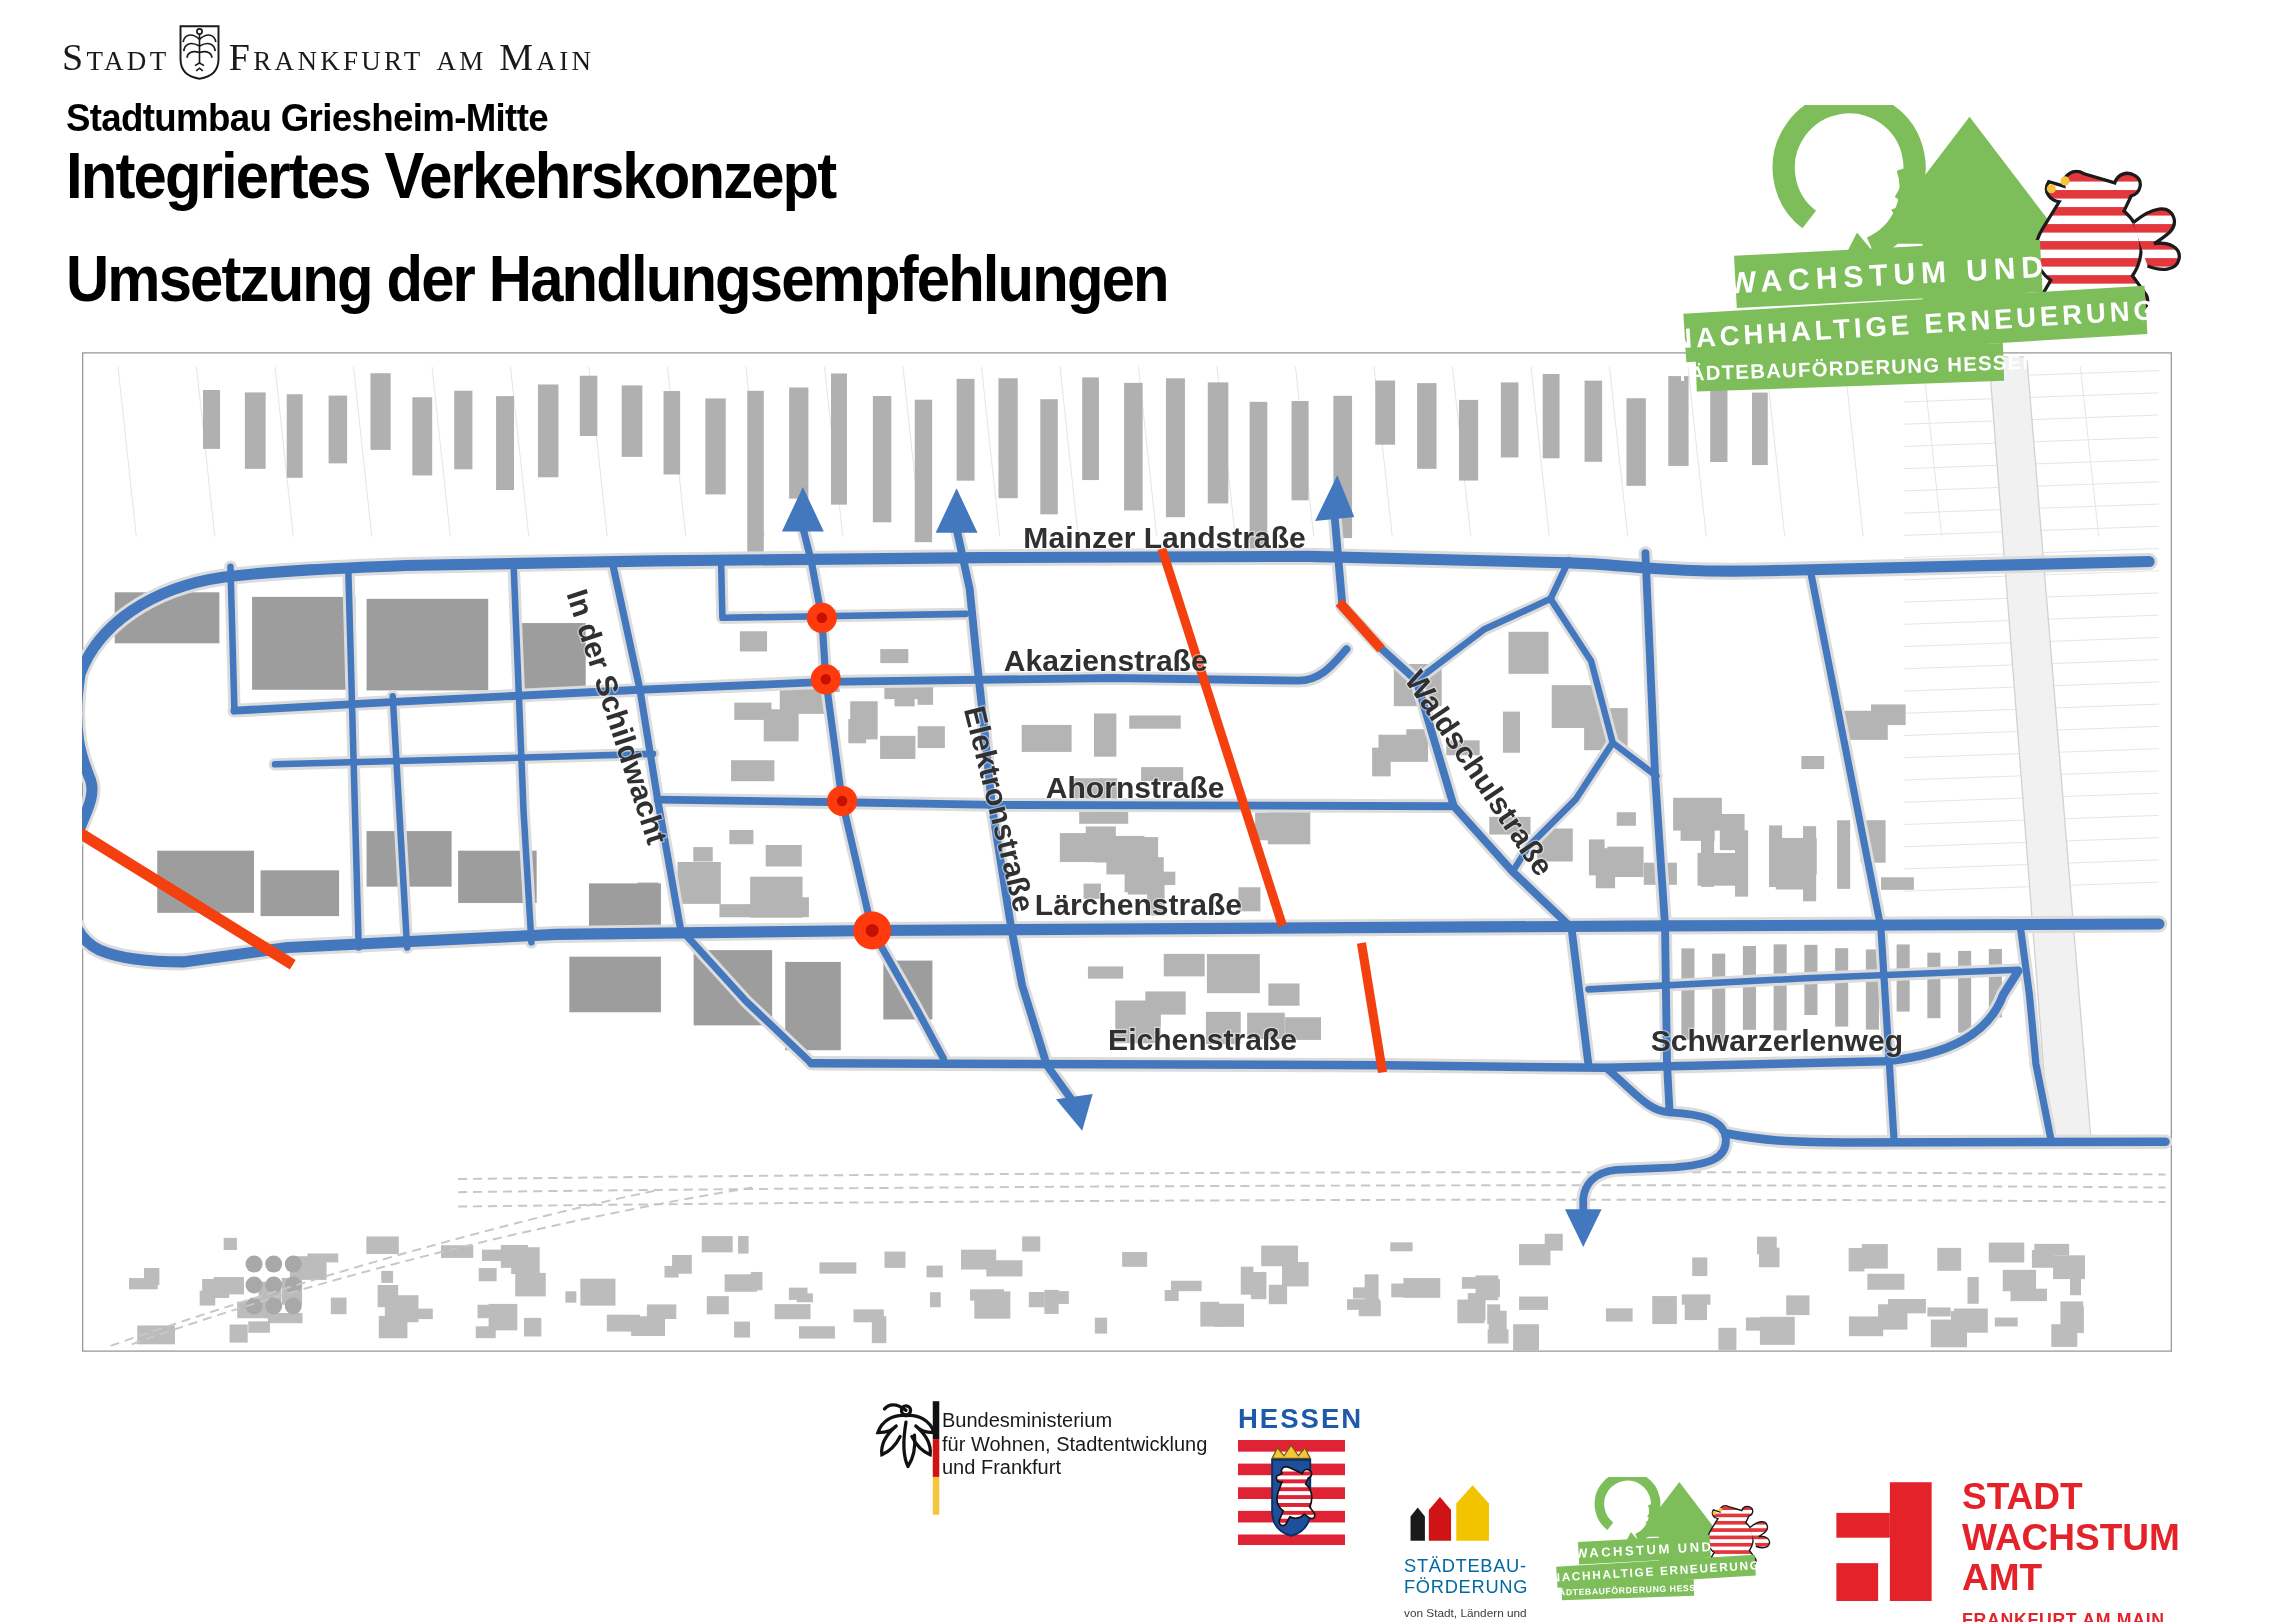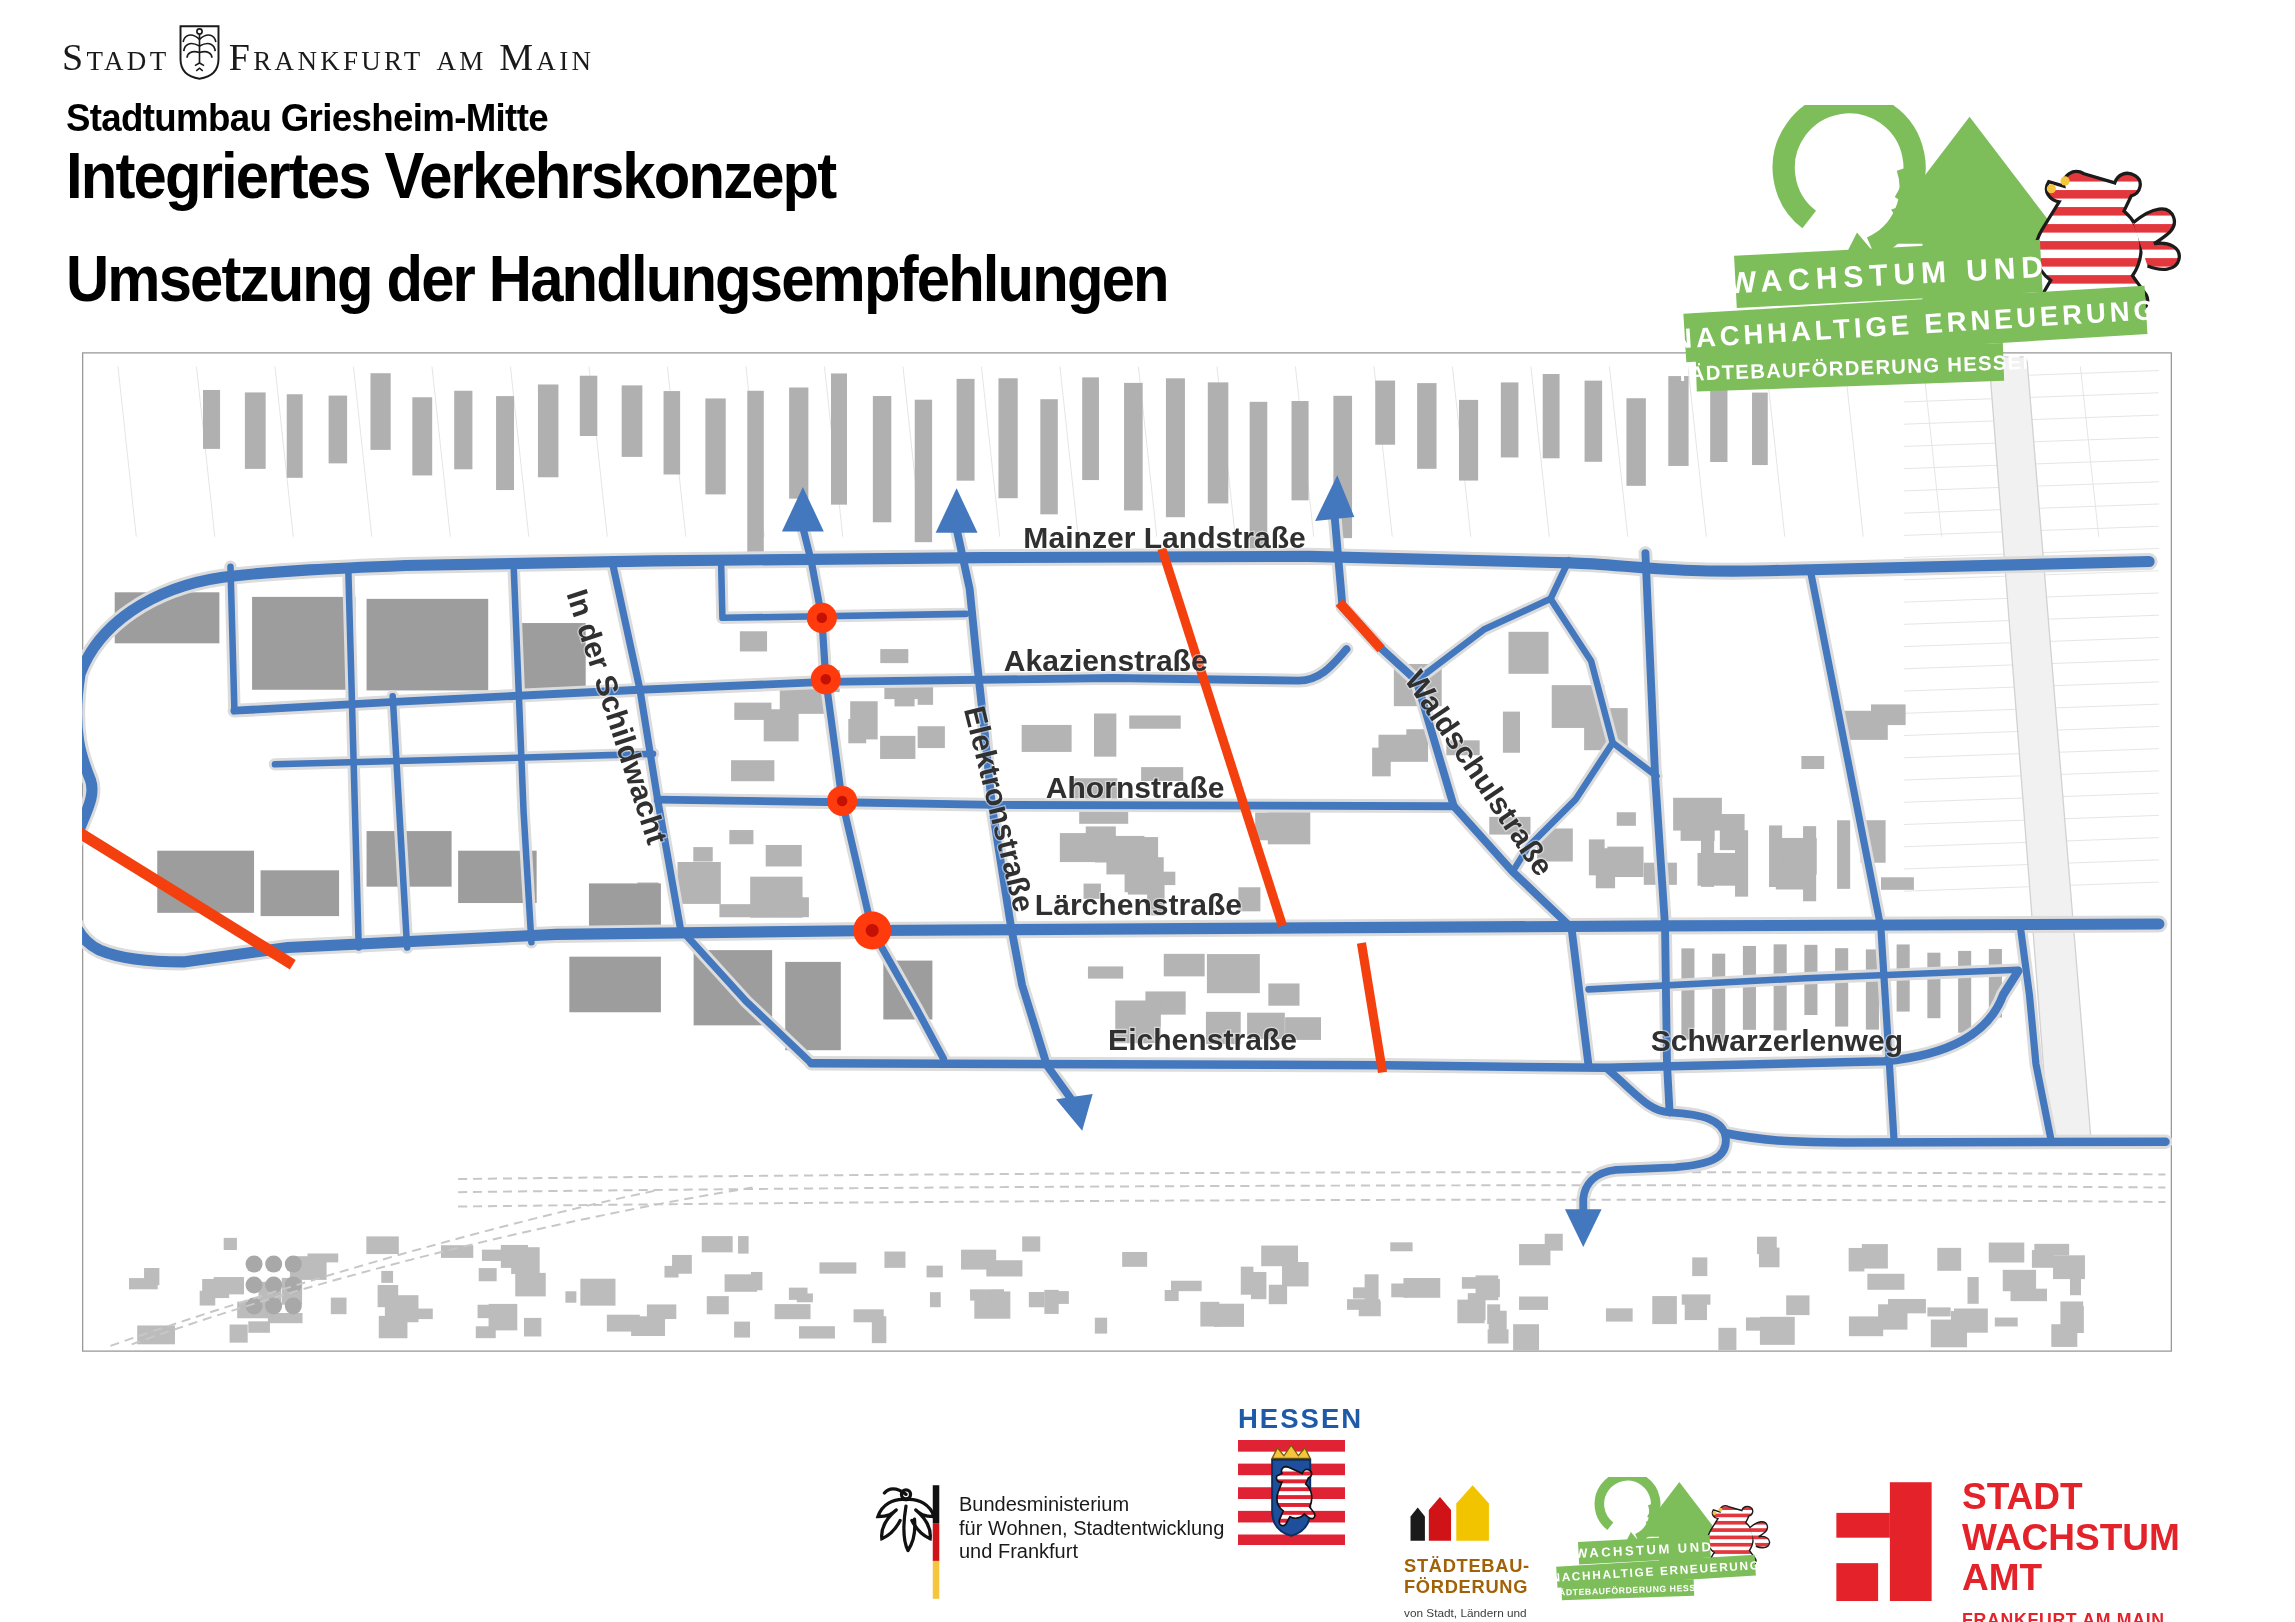--- a/index.html
+++ b/index.html
@@ -8,21 +8,21 @@
   
   #city-logo{left:62px;top:25px;display:flex;align-items:center;color:#1a1a1a;
      font-family:"Liberation Serif",serif;font-variant:small-caps;letter-spacing:3.3px;font-size:38px;font-weight:400;}
   #city-logo .shield{margin:0 9.2px;}
   #title-block{left:66px;top:98px;color:#000;}
   #subtitle{font-size:39px;font-weight:bold;letter-spacing:-0.7px;line-height:1.05;transform:scaleX(.94);transform-origin:left;}
   #title-main{font-size:65px;font-weight:bold;letter-spacing:-2px;line-height:1.0;margin-top:3.9px;transform:scaleX(.92);transform-origin:left;}
   #title-sub{font-size:65px;font-weight:bold;letter-spacing:-2px;line-height:1.0;margin-top:38px;transform:scaleX(.92);transform-origin:left;}
   #bund-text{font-size:20px;color:#1a1a1a;line-height:1.18;}
   #hessen-word{color:#1E5AA8;font-weight:bold;font-size:27.5px;letter-spacing:2px;}
-  #staedtebau-text{color:#a16207;font-weight:bold;font-size:18.3px;line-height:1.15;letter-spacing:0.7px;}
+  #staedtebau-text{color:#0369a1;font-weight:normal;font-size:18.3px;line-height:1.15;letter-spacing:0.7px;}
   #staedtebau-small{color:#3c3c3c;font-size:11.8px;line-height:1.25;margin-top:9.2px;}
   #spa-text{color:#E32229;font-weight:bold;font-size:37px;line-height:1.1;letter-spacing:0px;}
   #spa-sub{color:#E32229;font-weight:bold;font-size:17.7px;margin-top:10.5px;letter-spacing:0.7px;}
   svg text{font-family:"Liberation Sans",sans-serif;}
   .street-label{font-weight:bold;fill:#303030;font-size:46px;paint-order:stroke;stroke:#ffffff;stroke-width:4px;stroke-opacity:.45;}
   .banner-text{fill:#fff;font-weight:bold;}
 </style>
 </head>
 <body>
 
@@ -541,21 +541,21 @@
       <rect x="14" y="298" width="706" height="74" fill="#7DBE5B"></rect>
       <text class="banner-text" x="367" y="350" text-anchor="middle" font-size="42" letter-spacing="6">NACHHALTIGE ERNEUERUNG</text>
     </g>
     <g transform="rotate(-2 260 400)">
       <rect x="32" y="372" width="470" height="58" fill="#7DBE5B"></rect>
       <text class="banner-text" x="267" y="413" text-anchor="middle" font-size="31" letter-spacing="2">STÄDTEBAUFÖRDERUNG HESSEN</text>
     </g>
   </g>
 </svg>
 
-<div class="abs" style="left:870px;top:1480px;display:flex;gap:17px;">
+<div class="abs" style="left:870px;top:1396px;display:flex;">
   <svg width="72" height="124" viewBox="0 0 110 190">
     <g fill="none" stroke="#111" stroke-width="5" stroke-linecap="round">
       <path d="M55,22 C40,10 28,12 22,20 M55,30 C35,28 18,38 12,56 C28,56 34,52 40,46 M40,46 C26,58 16,74 18,90 C32,84 40,74 46,62 M55,40 C50,70 50,92 58,108 M58,108 C66,96 70,80 68,60"></path>
       <path d="M55,30 C75,28 92,38 98,56 C82,56 76,52 70,46 M70,46 C84,58 94,74 92,90 C78,84 70,74 64,62"></path>
       <circle cx="55" cy="22" r="7"></circle>
     </g>
     <rect x="96" y="8" width="10" height="58" fill="#111"></rect>
     <rect x="96" y="66" width="10" height="58" fill="#D01317"></rect>
     <rect x="96" y="124" width="10" height="58" fill="#F4C53D"></rect>
   </svg>

